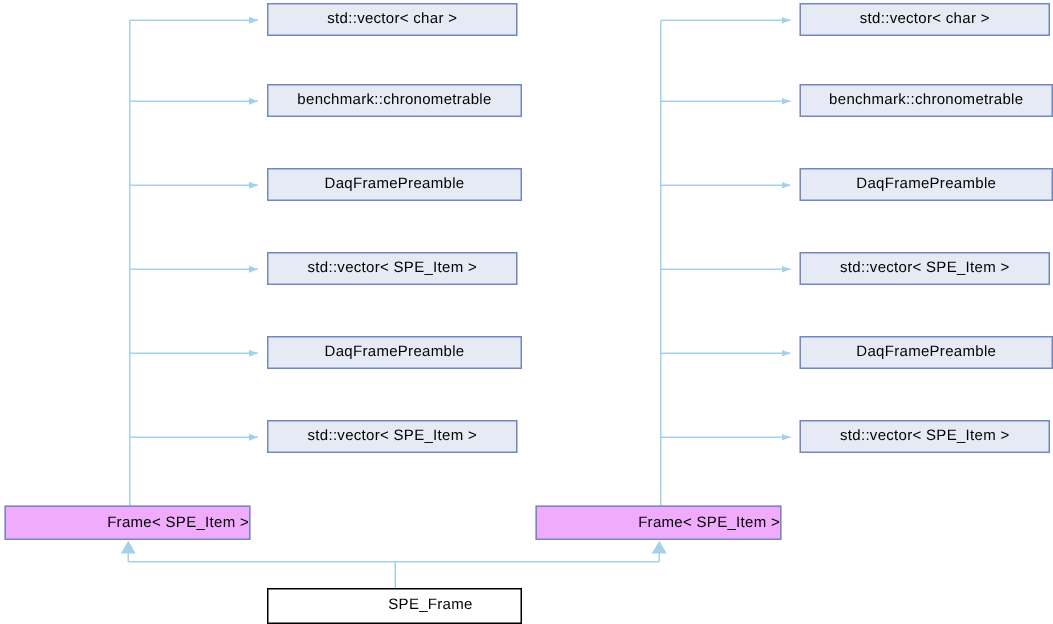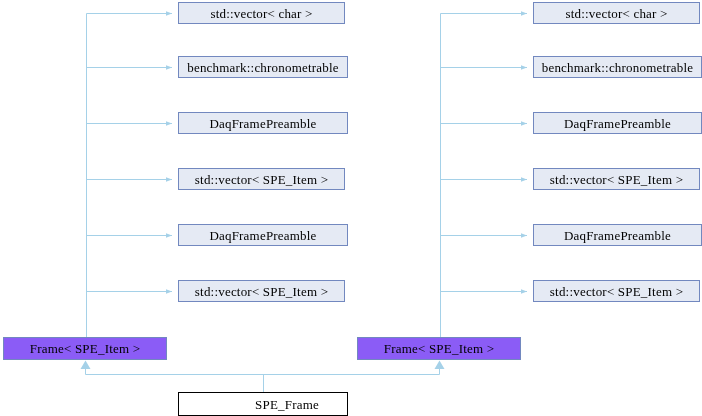--- a/index.html
+++ b/index.html
@@ -25,36 +25,37 @@
     width: 702px;
     height: 416px;
     pointer-events: none;
   }
   .node {
     position: absolute;
     box-sizing: border-box;
     display: flex;
     align-items: center;
     justify-content: center;
-    font-size: 13px;
+    font-size: 10px;
     line-height: 1;
     color: #000000;
     white-space: nowrap;
     letter-spacing: 0.2px;
-    font-family: Liberation Serif, serif;
+    font-family: Liberation Sans, sans-serif;
   }
   .node.usage {
     background: #e5eaf4;
     border: 1px solid #7288bf;
     height: 22px;
   }
   .node.base {
-    background: #8b5cf6;
+    background: #f0abfc;
     border: 1px solid #7288bf;
     height: 23px;
+    justify-content: flex-end;
   }
   .node.root {
     background: #ffffff;
     border: 1px solid #000000;
     height: 24px;
     padding-left: 48px;
   }
   .node-label {
     pointer-events: none;
   }

